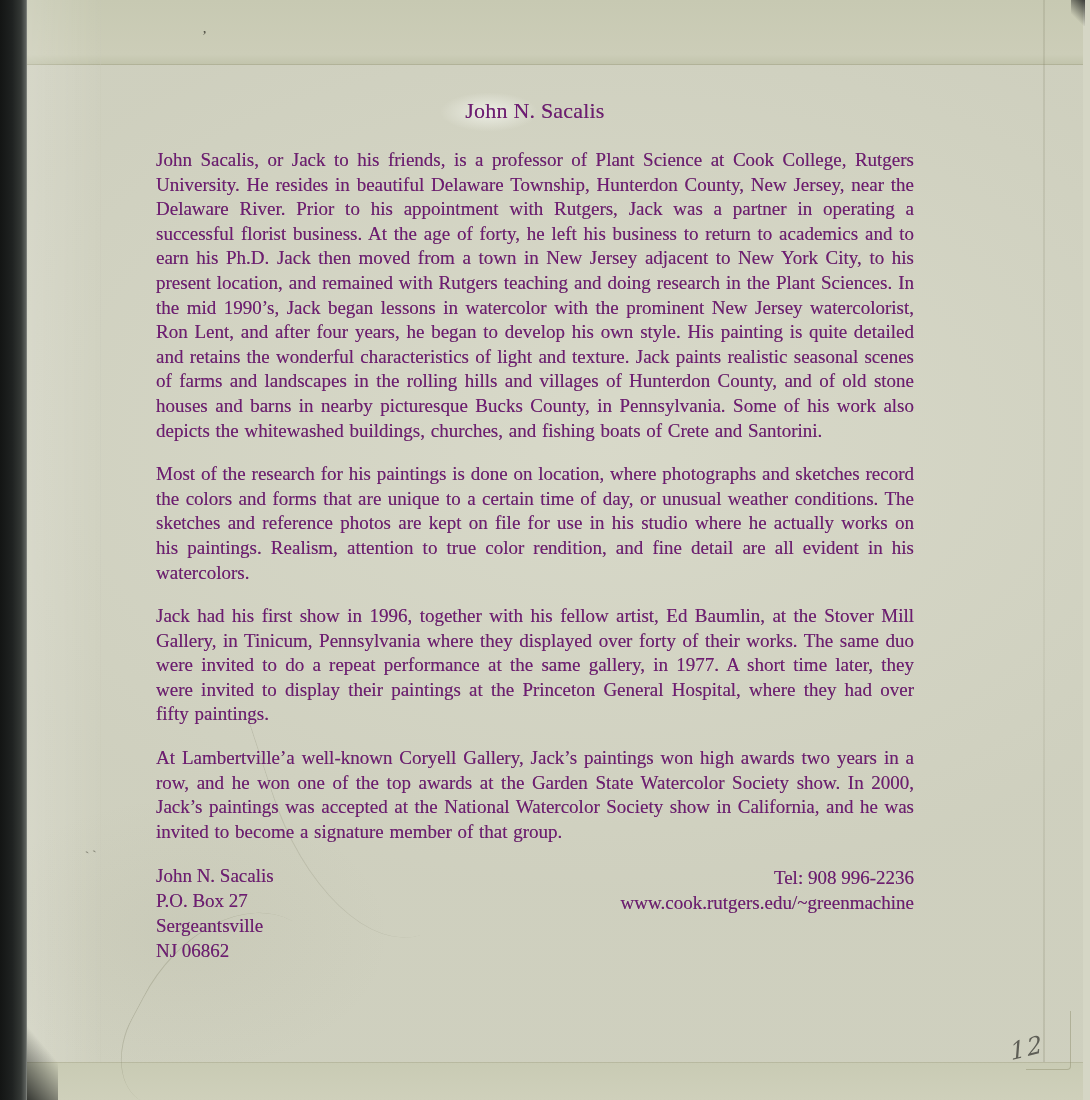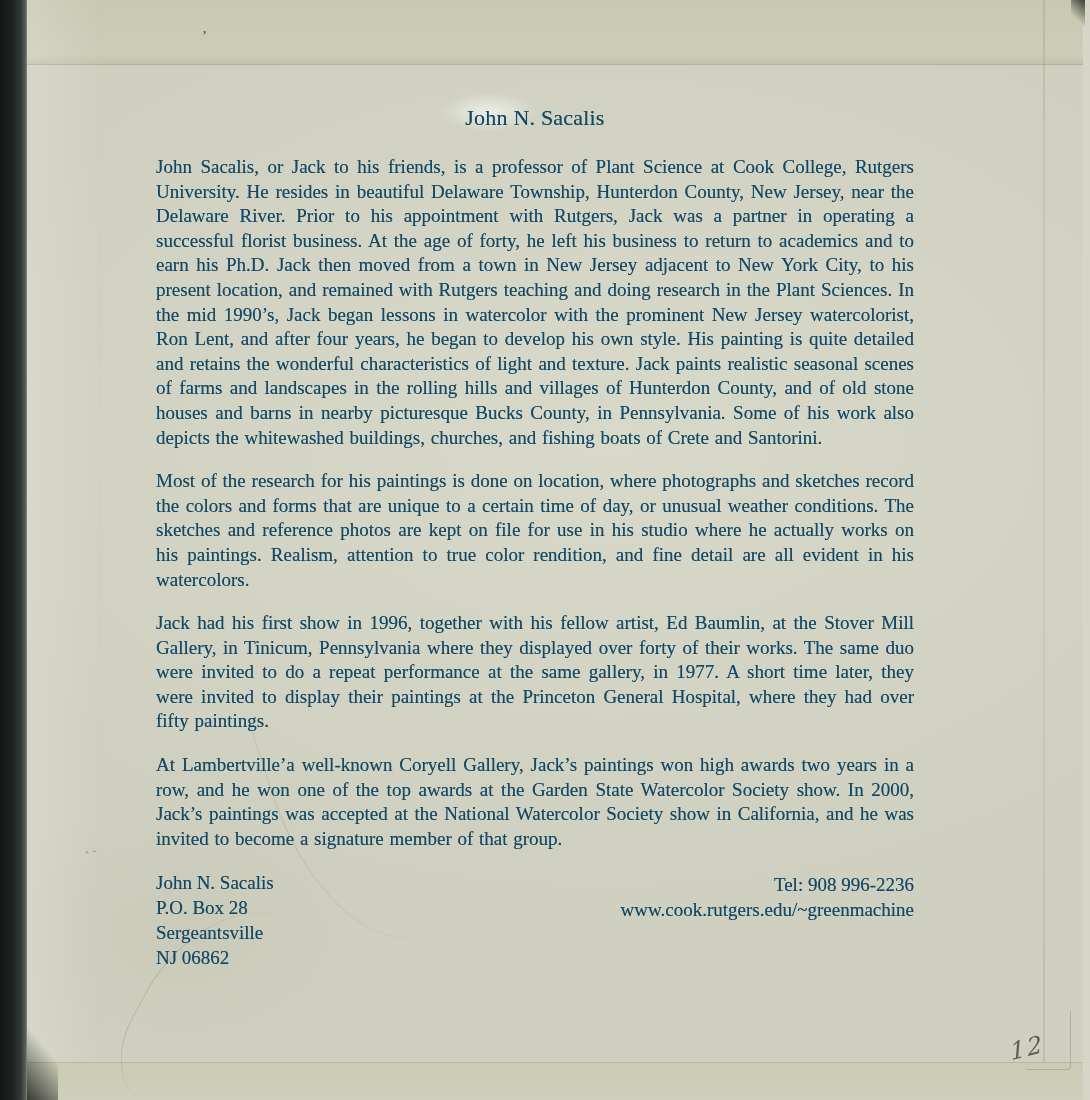--- a/index.html
+++ b/index.html
@@ -86,22 +86,22 @@
     border-right:1px solid rgba(145,145,115,0.5);
     border-bottom:1px solid rgba(145,145,115,0.5);
     border-radius:0 0 4px 0;
   }
   .speck{
     position:absolute;left:178px;top:28px;
     font-size:15px;color:#4a4a40;
   }
   
   .content{
-    position:absolute;left:156px;top:105px;width:758px;
-    color:#0c4a6e;
+    position:absolute;left:156px;top:98px;width:758px;
+    color:#701a75;
     z-index:2;
     text-shadow:0 0 0.5px rgba(52,52,44,0.55);
   }
   .doc-title{
     font-size:22px;
     font-weight:400;
     text-align:center;
     margin:0 0 24px 0;
     letter-spacing:0.2px;
   }
@@ -163,21 +163,21 @@
   <div class="content">
     <h1 class="doc-title">John N. Sacalis</h1>
     <p>John Sacalis, or Jack to his friends, is a professor of Plant  Science at Cook College, Rutgers University.  He resides in beautiful Delaware Township, Hunterdon County, New Jersey, near the Delaware River. Prior to his appointment with Rutgers, Jack was a partner in operating a successful florist business.  At the age of forty, he left his business to return to academics and to earn his Ph.D.  Jack then moved from a town in New Jersey adjacent to New York City, to his present location, and remained with Rutgers teaching and doing research in the Plant Sciences.  In the mid 1990’s, Jack began lessons in watercolor with the prominent New Jersey watercolorist, Ron Lent, and after four years, he began to develop his own style. His painting is quite detailed and retains the wonderful characteristics of light and texture.  Jack paints realistic seasonal scenes of farms and landscapes in the rolling hills and villages of Hunterdon County, and of old stone houses and barns in nearby picturesque Bucks County, in Pennsylvania.  Some of his work also depicts the whitewashed buildings, churches, and fishing boats of Crete and Santorini.</p>
     <p>Most of the research for his paintings is done on location, where photographs and sketches record the colors and forms that are unique to a certain time of day, or unusual weather conditions.  The sketches and reference photos are kept on file for use in his studio where he actually works on his paintings.   Realism, attention to true color rendition, and fine detail are all evident in his watercolors.</p>
     <p>Jack had his first show in 1996, together with his fellow artist, Ed Baumlin, at the Stover Mill Gallery, in Tinicum, Pennsylvania where they displayed over forty of their works. The same duo were invited to do a repeat performance at the same gallery, in 1977.   A short time later, they were invited to display their paintings at the Princeton General Hospital, where they had over fifty paintings.</p>
     <p>At Lambertville’a well-known Coryell Gallery, Jack’s paintings won high awards two years in a row, and he won one of the top awards at the Garden State Watercolor Society show.   In 2000, Jack’s paintings was accepted at the National Watercolor Society show in California, and he was invited to become a signature member of that group.</p>
 
     <div class="footer">
       <div class="footer-left">
         <div>John N. Sacalis</div>
-        <div>P.O. Box 28</div>
+        <div>P.O. Box 27</div>
         <div>Sergeantsville</div>
         <div>NJ 06862</div>
       </div>
       <div class="footer-right">
         <div>Tel: 908 996-2236</div>
         <div>www.cook.rutgers.edu/~greenmachine</div>
       </div>
     </div>
   </div>
 

